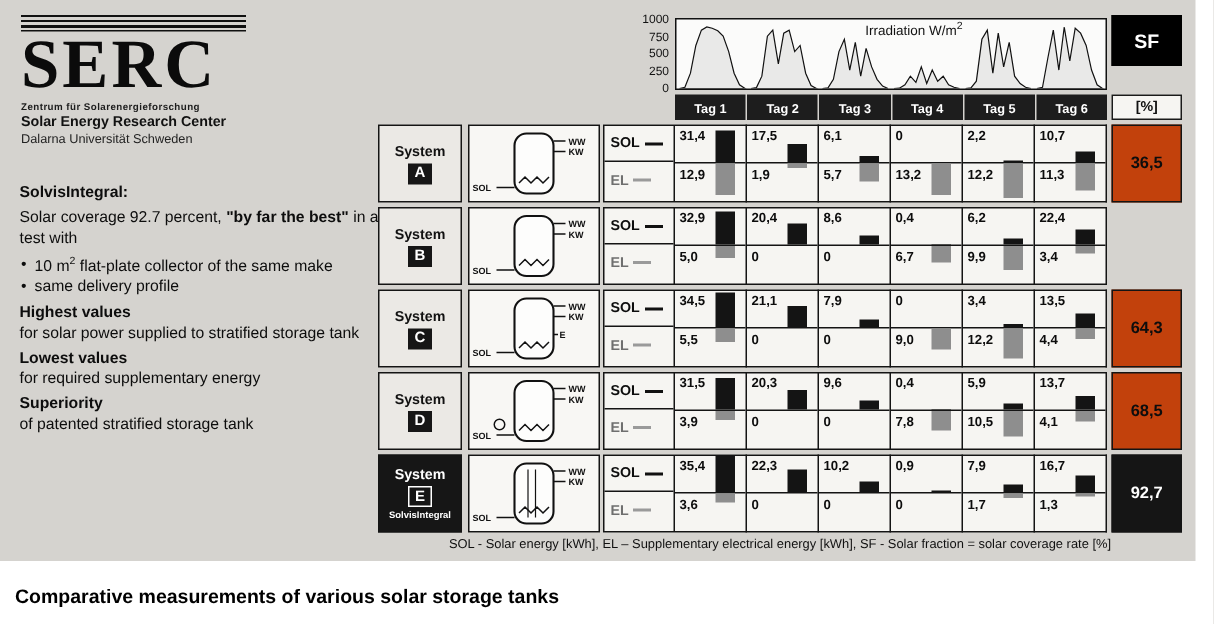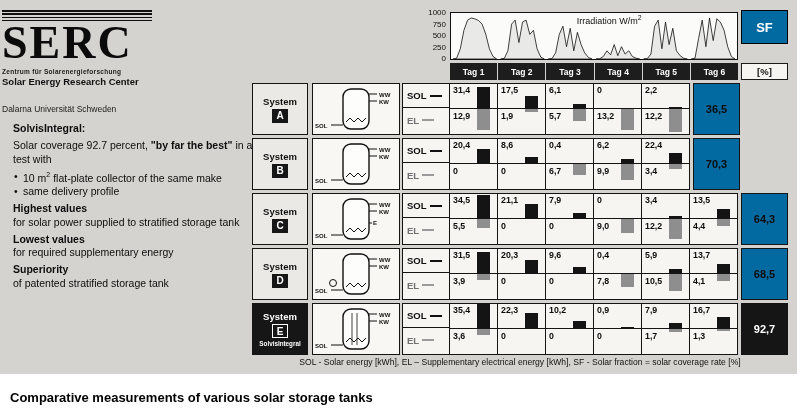--- a/index.html
+++ b/index.html
@@ -2,48 +2,48 @@
 <html><head>
 <meta charset="utf-8">
 <style>
   * { margin:0; padding:0; box-sizing:border-box; }
   html,body { width:809px; height:416px; }
   body { font-family:"Liberation Sans", sans-serif; background:#ffffff; position:relative; overflow:hidden; }
 
   .panel { position:absolute; left:0; top:0; width:797px; height:374px; background:#d5d3cf; }
 
   
-  .logo { position:absolute; left:2px; top:10px; width:210px; }
+  .logo { position:absolute; left:14px; top:10px; width:210px; }
   .logo-stripes { width:150px; height:11px;
     background:repeating-linear-gradient(to bottom,#101010 0 1.6px, transparent 1.6px 3.4px); }
   .logo-acronym { font-family:"Liberation Serif", serif; font-weight:bold; font-size:46px;
     line-height:0.95; letter-spacing:2px; color:#0b0b0b; }
   .logo-sub1 { font-size:6.5px; font-weight:bold; color:#1c1c1c; margin-top:3px; letter-spacing:0.3px; }
   .logo-sub2 { font-size:9.5px; font-weight:bold; color:#111; margin-top:1px; }
-  .logo-sub3 { font-size:8.5px; color:#222; margin-top:17px; }
+  .logo-sub3 { font-size:8.5px; color:#222; margin-top:0; }
 
   
   .intro { position:absolute; left:13px; top:122px; width:240px; font-size:10.5px; line-height:1.32; color:#0d0d0d; }
   .intro p { margin-bottom:3px; }
   .intro .b { font-weight:bold; }
   .intro ul { list-style:none; margin-bottom:3px; }
   .intro li { padding-left:10px; position:relative; }
   .intro li .dot { position:absolute; left:1px; top:0; }
   sup { font-size:7px; vertical-align:super; }
 
   
   .irr-yticks { position:absolute; left:402px; top:7px; width:44px; font-size:8px; color:#111; text-align:right; }
   .irr-yticks div { height:11.6px; line-height:11.6px; }
   .irr-plot { position:absolute; left:450px; top:12px; width:288px; height:48px;
     background:#fbfbfa; border:1px solid #111; }
   .irr-title { position:absolute; left:44%; top:1px; font-size:9px; color:#111; white-space:nowrap; }
   .irr-plot svg { position:absolute; left:0; top:0; }
 
   
-  .sf-box { position:absolute; left:741px; top:10px; width:47px; height:34px; background:#0369a1;
+  .sf-box { position:absolute; left:741px; top:10px; width:47px; height:34px; background:#000000;
     border:1px solid #000; color:#fff; font-weight:bold; font-size:13px;
     display:flex; align-items:center; justify-content:center; }
   .sf-unit { position:absolute; left:741px; top:63px; width:47px; height:17px; background:#f6f5f2;
     border:1px solid #1a1a1a; font-weight:bold; font-size:9.5px;
     display:flex; align-items:center; justify-content:center; color:#111; }
 
   
   .tag-row { position:absolute; left:450px; top:63px; width:288px; height:17px; display:flex; gap:1px; }
   .tag { flex:1; background:#1d1d1d; color:#fff; font-size:8.5px; font-weight:bold;
     display:flex; align-items:center; justify-content:center; }
@@ -75,21 +75,21 @@
   .days { display:flex; }
   .daycell { width:48px; background:#f6f5f2; border:1px solid #141414; border-left:none; }
   .sol-half { position:relative; height:25px; border-bottom:1px solid #141414; }
   .el-half  { position:relative; height:24px; }
   .num { position:absolute; font-size:8.8px; font-weight:bold; color:#0c0c0c; }
   .sol-half .num { top:1px; left:3px; }
   .el-half .num { bottom:12px; left:3px; }
   .sol-bar { position:absolute; bottom:0; right:7px; width:13px; background:#141414; }
   .el-bar  { position:absolute; top:0; right:7px; width:13px; background:#8e8e8e; }
 
-  .sfcell { width:47px; margin-left:3px; border:1px solid #141414; background:#0369a1;
+  .sfcell { width:47px; margin-left:3px; border:1px solid #141414; background:#c2410c;
     display:flex; align-items:center; justify-content:center; font-weight:bold; font-size:11px; color:#0d0d0d; }
   .sfcell.dark { background:#151515; color:#fff; }
 
   .legend { position:absolute; left:252px; top:357px; width:536px; text-align:center; font-size:8.6px; color:#111; }
 
   .caption { position:absolute; left:10px; top:390px; font-size:13px; font-weight:bold; color:#000; }
 </style>
 </head>
 <body>
 
@@ -217,20 +217,30 @@
         <div class="daycell">
           <div class="sol-half">
             <span class="num">2,2</span>
             <div class="sol-bar" style="height:1.5px"></div>
           </div>
           <div class="el-half">
             <div class="el-bar" style="height:22.9px"></div>
             <span class="num">12,2</span>
           </div>
         </div>
+        <div class="daycell">
+          <div class="sol-half">
+            <span class="num">10,7</span>
+            <div class="sol-bar" style="height:7.1px"></div>
+          </div>
+          <div class="el-half">
+            <div class="el-bar" style="height:18.1px"></div>
+            <span class="num">11,3</span>
+          </div>
+        </div>
       </div>
     <div class="sfcell">36,5</div>
   </div>
     <div class="row">
     <div class="sysbox">
       <span class="syslabel">System</span>
       <span class="sysletter">B</span>
 
     </div>
     <div class="tankbox"><svg viewBox="0 0 86 50" width="100%" height="100%">
@@ -249,20 +259,30 @@
           <span class="leg-line"></span>
         </div>
       <div class="halfb">
           <span class="el-word">EL</span>
           <span class="leg-line gray"></span>
         </div>
     </div>
     <div class="days">
         <div class="daycell">
           <div class="sol-half">
+            <span class="num">32,9</span>
+            <div class="sol-bar" style="height:21.9px"></div>
+          </div>
+          <div class="el-half">
+            <div class="el-bar" style="height:8.0px"></div>
+            <span class="num">5,0</span>
+          </div>
+        </div>
+        <div class="daycell">
+          <div class="sol-half">
             <span class="num">20,4</span>
             <div class="sol-bar" style="height:13.6px"></div>
           </div>
           <div class="el-half">
             <div class="el-bar" style="height:0.0px"></div>
             <span class="num">0</span>
           </div>
         </div>
         <div class="daycell">
           <div class="sol-half">
@@ -298,21 +318,20 @@
           <div class="sol-half">
             <span class="num">22,4</span>
             <div class="sol-bar" style="height:9.8px"></div>
           </div>
           <div class="el-half">
             <div class="el-bar" style="height:5.4px"></div>
             <span class="num">3,4</span>
           </div>
         </div>
       </div>
-    <div class="sfcell">70,3</div>
   </div>
     <div class="row">
     <div class="sysbox">
       <span class="syslabel">System</span>
       <span class="sysletter">C</span>
 
     </div>
     <div class="tankbox"><svg viewBox="0 0 86 50" width="100%" height="100%">
           <rect x="30" y="5" width="26" height="40" rx="8" fill="#fdfdfc" stroke="#111" stroke-width="1.4"></rect>
           <path d="M33 38 l4 -4 l4 4 l4 -4 l4 4 l4 -4" fill="none" stroke="#111" stroke-width="1"></path>

